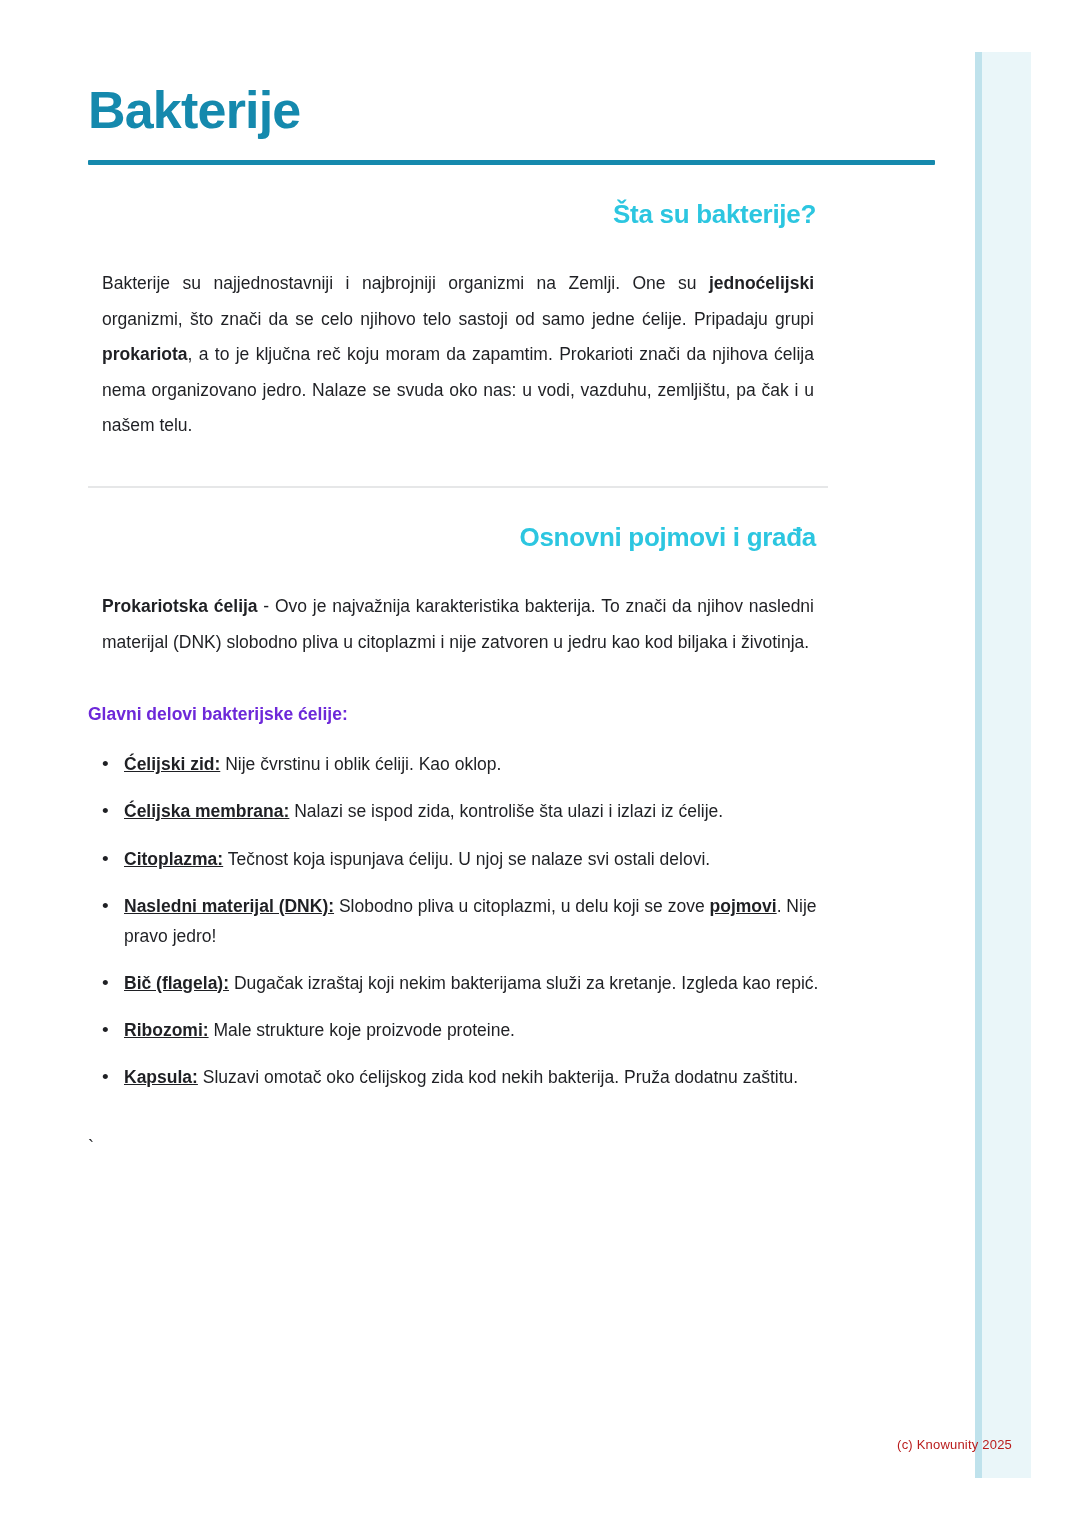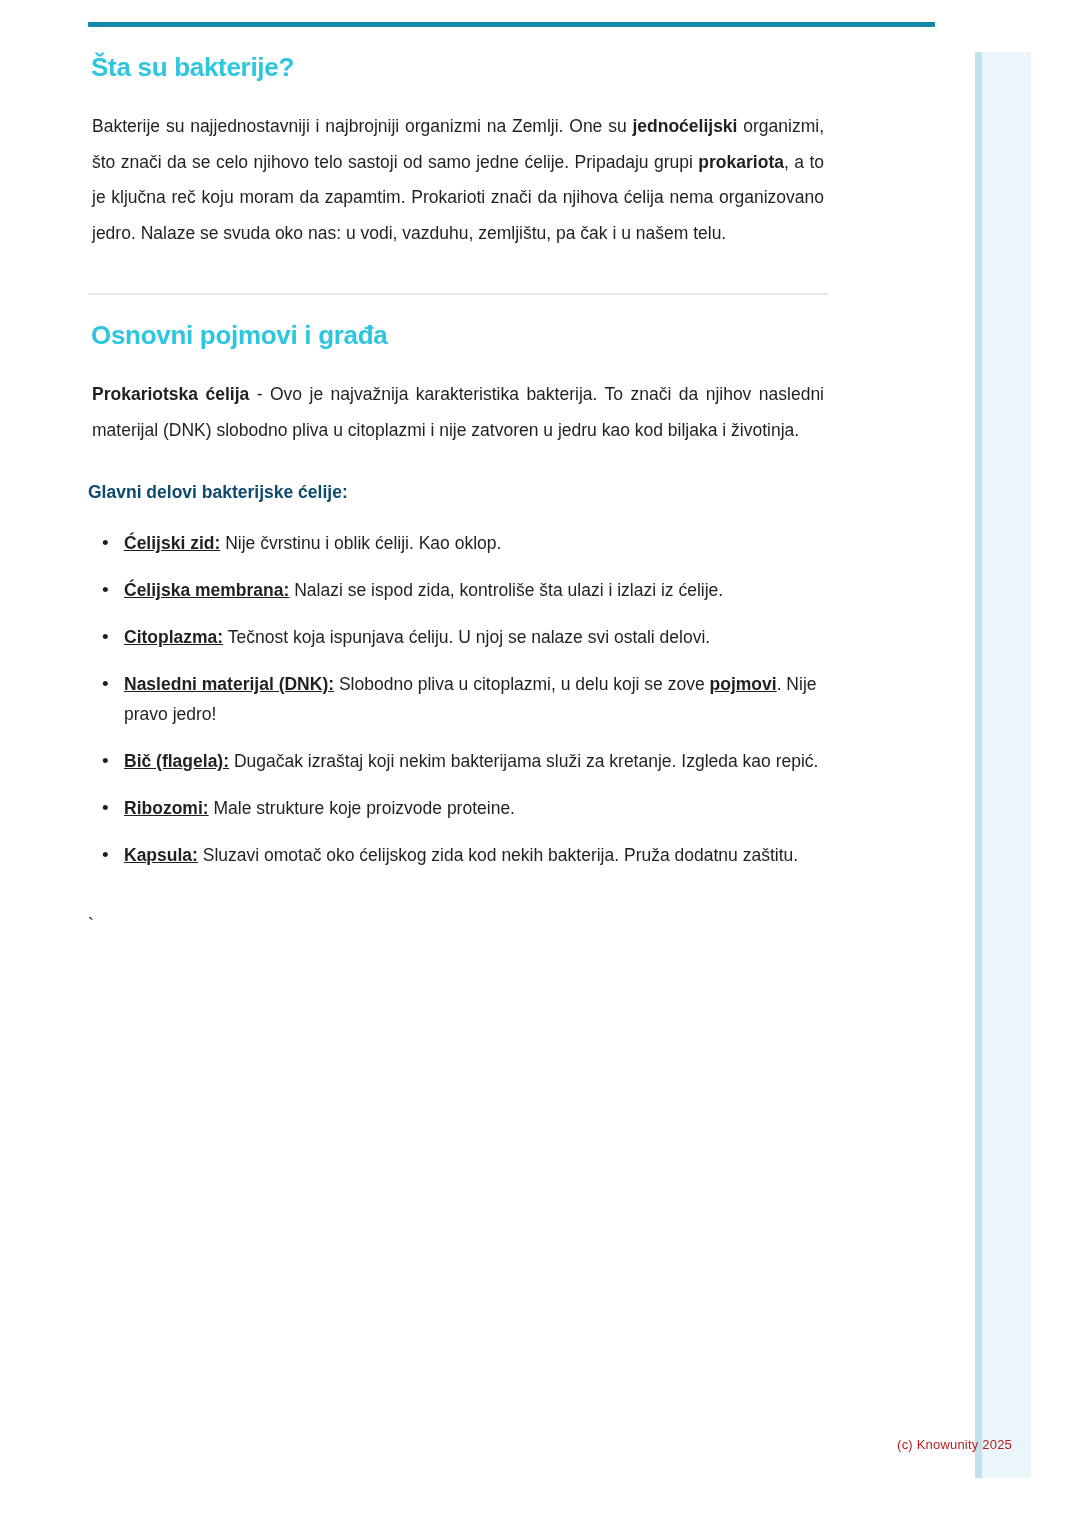--- a/index.html
+++ b/index.html
@@ -58,44 +58,45 @@
   }
   .title-rule {
     margin-top: 22px;
     width: 847px;
     height: 5px;
     background: #1589ad;
     border-radius: 1px;
   }
 
   .section-heading {
-    margin: 3px;
+    margin: 12px;
     padding-top: 22px;
     font-size: 26px;
     line-height: 1.2;
     font-weight: 700;
     letter-spacing: -0.3px;
     color: #2cc6e0;
+    text-align: right;
   }
 
   p.body-text {
-    margin: 4px;
+    margin: 14px;
     padding-top: 22px;
     font-size: 17.5px;
     line-height: 2.03;
     color: #1f2024;
     text-align: justify;
   }
   p.lead-label {
     margin: 0;
     padding-top: 24px;
     font-size: 17.5px;
     line-height: 1.9;
     font-weight: 700;
-    color: #0c4a6e;
+    color: #6d28d9;
     text-align: left;
   }
 
   .thin-rule {
     margin-top: 42px;
     width: 740px;
     height: 2px;
     background: #e6e7e8;
   }
 
@@ -146,20 +147,21 @@
 </head>
 <body>
 
 <div class="page">
 
   <div class="side-strip"></div>
   <div class="side-strip-edge"></div>
 
   <div class="content">
 
+    <h1 class="doc-title">Bakterije</h1>
     <div class="title-rule"></div>
 
     <h2 class="section-heading">Šta su bakterije?</h2>
 
     <p class="body-text"><span>Bakterije su najjednostavniji i najbrojniji organizmi na Zemlji. One su </span><b>jednoćelijski</b><span> organizmi, što znači da se celo njihovo telo sastoji od samo jedne ćelije. Pripadaju grupi </span><b>prokariota</b><span>, a to je ključna reč koju moram da zapamtim. Prokarioti znači da njihova ćelija nema organizovano jedro. Nalaze se svuda oko nas: u vodi, vazduhu, zemljištu, pa čak i u našem telu.</span></p>
 
     <div class="thin-rule"></div>
 
     <h2 class="section-heading">Osnovni pojmovi i građa</h2>
 

